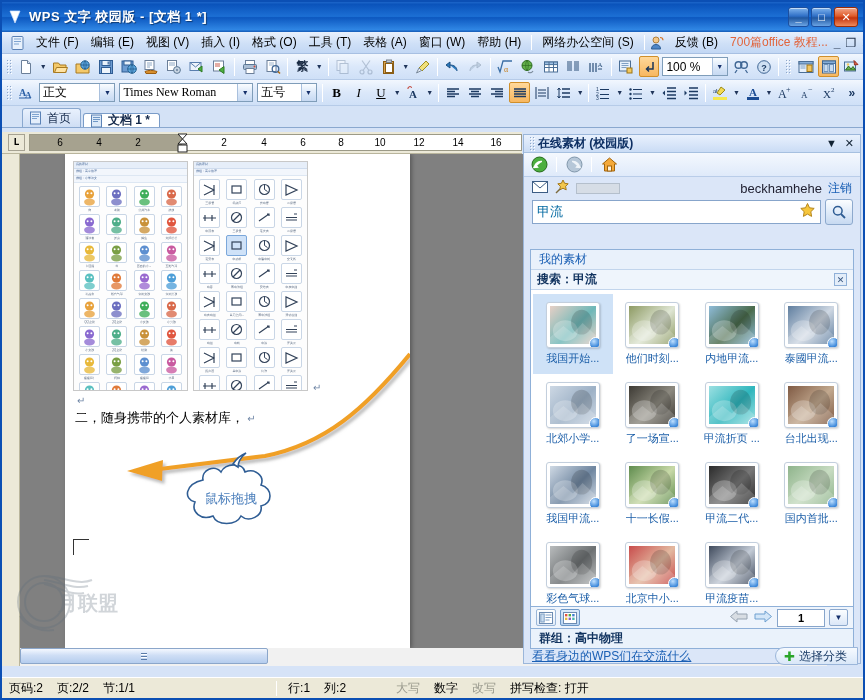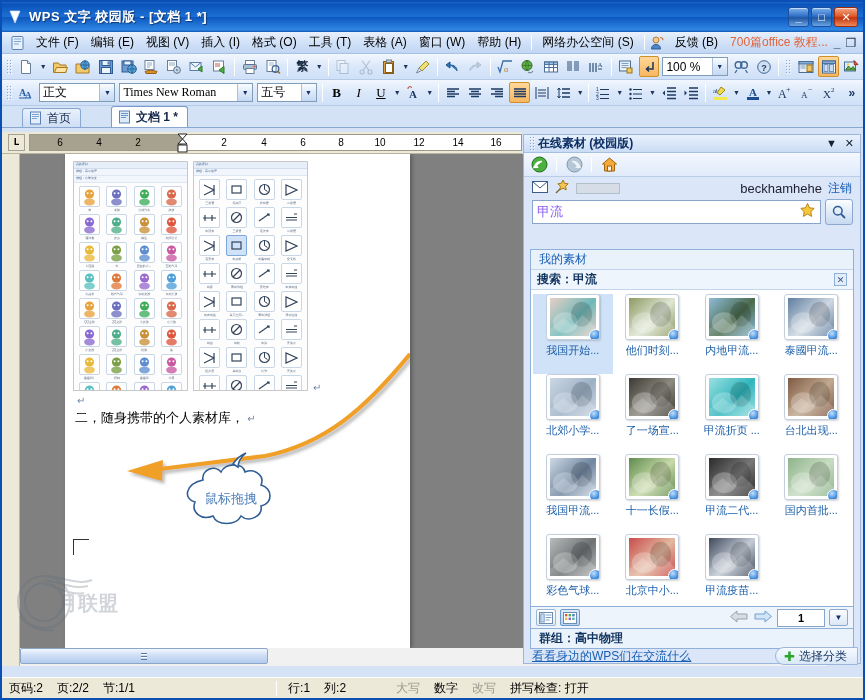--- a/index.html
+++ b/index.html
@@ -72,21 +72,21 @@
   .zoomcombo { width:66px; }
   .fmtchar { font-family:"Liberation Serif", serif; }
 
   
   .tabstrip { height:22px; background:#d4e2f6; display:flex; align-items:flex-end; padding-left:20px;
               border-bottom:1px solid #8aa8cf; }
   .dtab { height:19px; display:flex; align-items:center; gap:4px; padding:0 9px 0 6px;
           background:linear-gradient(to bottom,#e9f1fd,#cfdef4); border:1px solid #8aa8cf;
           border-bottom:none; border-radius:3px 3px 0 0; font-size:12px; color:#13284a; margin-right:2px;
           position:relative; }
-  .dtab.active { height:21px; background:#fff; font-weight:bold; border-color:#7a9cc8; z-index:2;margin-left:28px;}
+  .dtab.active { height:14px; background:#fff; font-weight:bold; border-color:#7a9cc8; z-index:2;}
   .dtabicon { width:14px;height:14px; }
 
   
   .workspace { position:absolute; left:0; top:130px; right:0; bottom:32px; background:#d6e3f7; }
 
   
   .ruler { position:absolute; left:0; top:0; width:520px; height:22px;
            background:#ece9d8; border-bottom:1px solid #b9b59c; display:flex; align-items:center; }
   .tabsel { width:17px;height:17px;margin:2px 4px 2px 6px; background:#ece9d8; border:1px solid #a6a292;
             display:flex;align-items:center;justify-content:center;font-size:10px;font-weight:bold;font-family:"Liberation Mono",monospace;}
@@ -138,35 +138,35 @@
              border-bottom:1px solid #a6c0e0; font-weight:bold; font-size:12px; color:#0d2f63; padding-left:2px;}
   .panehdr .sp { margin-left:auto; display:flex; gap:8px; padding-right:6px; font-size:11px; color:#123; }
   .navrow { height:24px; display:flex; align-items:center; gap:4px; padding:2px 6px;
             background:linear-gradient(to bottom,#f4f8fe,#dfeafa); border-bottom:1px solid #b9cde9;}
   .navbtn { width:18px;height:18px; display:flex;align-items:center;justify-content:center;}
   .userrow { height:22px; display:flex; align-items:center; gap:6px; padding:0 8px; font-size:12px;}
   .userrow .uname { margin-left:auto; color:#223; font-size:13px; }
   .userrow .ulink { color:#1a5fb4; font-size:12px; }
   .searchrow { display:flex; align-items:center; gap:4px; padding:0 7px 5px 8px; }
   .searchbox { flex:1; height:24px; background:#fff; border:1px solid #87a5cb; display:flex; align-items:center;
-               padding:0 4px; font-size:13px; color:#8b5cf6; }
+               padding:0 4px; font-size:13px; color:#0369a1; }
   .searchbtn { width:28px;height:26px; border:1px solid #8da9cd; border-radius:3px;
                background:linear-gradient(to bottom,#fbfdff,#dde9f8 55%,#c7d9f1);
                display:flex;align-items:center;justify-content:center;}
   .results { position:absolute; left:6px; right:6px; top:114px; bottom:56px; background:#fff;
              border:1px solid #8fb0d8; display:flex; flex-direction:column; }
   .barmy { height:20px; background:#e9f1fb; border-bottom:1px solid #c2d5ec; color:#1a5fb4;
            font-size:12px; display:flex; align-items:center; padding:0 8px;}
   .barsearch { height:20px; background:#eff5fc; border-bottom:1px solid #c2d5ec; color:#11335f;
                font-size:12px; font-weight:bold; display:flex; align-items:center; padding:0 6px;}
   .barsearch .x { margin-left:auto; width:13px;height:13px;border:1px solid #8fb0d8;background:#e3edf9;
                   display:flex;align-items:center;justify-content:center;font-size:9px;color:#35557f;}
   .thumbgrid { flex:1; display:grid; grid-template-columns:repeat(4,1fr); grid-auto-rows:80px;
                padding:4px 2px; gap:0; overflow:hidden; }
-  .thumb { display:flex; flex-direction:column; align-items:center; justify-content:flex-start; padding-top:0;}
+  .thumb { display:flex; flex-direction:column; align-items:center; justify-content:flex-start; padding-top:8px;}
   .thumb.sel { background:#cfe2f7; }
   .thumbimg { width:54px;height:46px; background:#fff; border:1px solid #c3cfdd; border-radius:3px;
               position:relative; box-shadow:1px 1px 2px rgba(0,0,0,.16); overflow:hidden; }
   .thumbimg .inner { position:absolute; left:3px; top:3px; right:3px; bottom:3px; overflow:hidden; }
   .badge { position:absolute; right:-3px; bottom:-3px; width:13px;height:13px; border-radius:50%;
            background:radial-gradient(circle at 35% 30%,#bfe0ff,#2f7fd6 60%,#18528f);
            border:1px solid #fff; }
   .thumblbl { font-size:11px; color:#1b5ea8; margin-top:3px; white-space:nowrap; overflow:hidden; max-width:78px; }
   .pagerow { position:absolute; left:6px; right:6px; bottom:34px; height:22px; background:#eef4fc;
              border:1px solid #8fb0d8; border-top:none; display:flex; align-items:center; padding:0 5px; gap:4px;}

